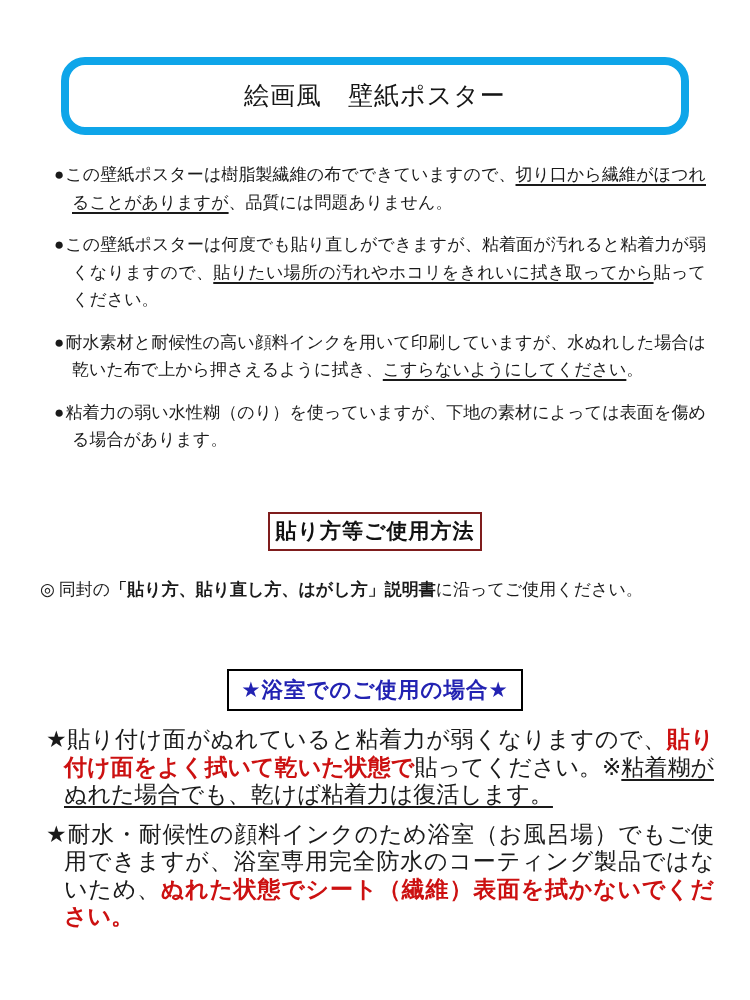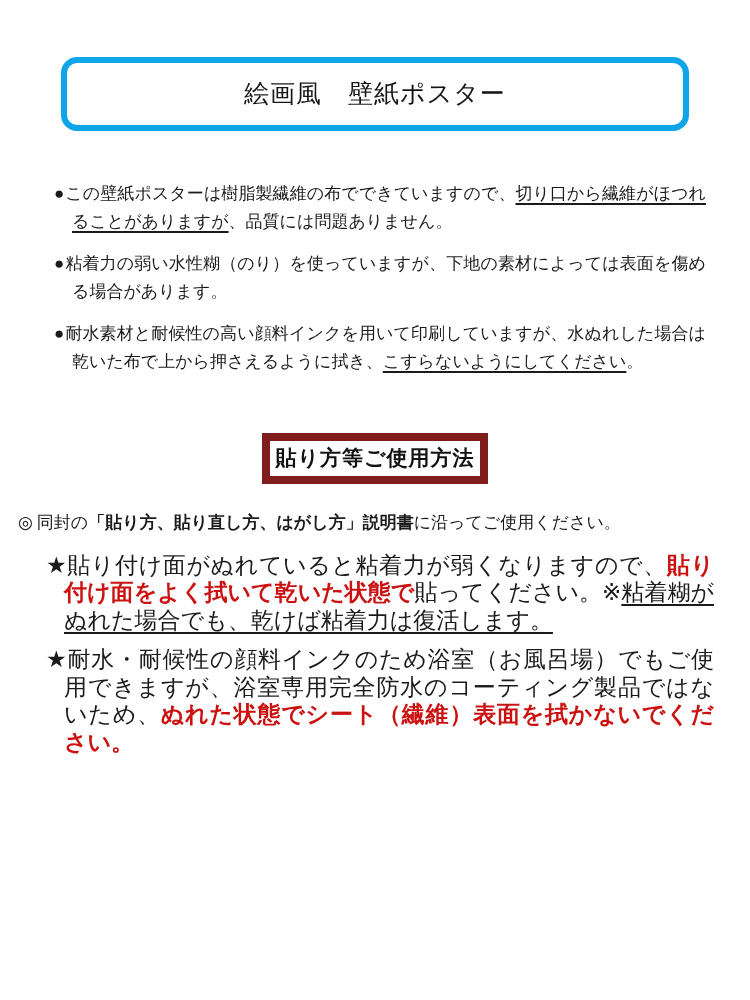--- a/index.html
+++ b/index.html
@@ -15,59 +15,59 @@
     background: #ffffff;
     font-family: "Liberation Sans", "DejaVu Sans", sans-serif;
     color: #1a1a1a;
     overflow: hidden;
   }
   
   .title-box {
     box-sizing: border-box;
     width: 628px;
     margin: 57px auto 0 auto;
-    border: 6px solid #0ea5e9;
-    border-radius: 16px;
+    border: 8px solid #0ea5e9;
+    border-radius: 24px;
     padding: 11px 8px 13px 8px;
     text-align: center;
   }
   .title-line {
     font-size: 25px;
     line-height: 38px;
     letter-spacing: 1px;
     color: #151515;
     white-space: nowrap;
   }
   
   .notes {
-    margin-top: 49px;
+    margin-top: 26px;
   }
   .note {
     margin: 0 44px 15px 54px;
     padding-left: 18px;
     text-indent: -18px;
     font-size: 17px;
     line-height: 27.5px;
     text-align: justify;
   }
   .note .marker { margin-right: 1px; }
   
   .center-wrap { text-align: center; }
   .usage-wrap { margin-top: 58px; }
   .usage-heading-box {
     display: inline-block;
-    border: 8px solid #7f1d1d;
+    border: 2px solid #7f1d1d;
     padding: 3px 6px 4px 6px;
     font-size: 21px;
     font-weight: bold;
     letter-spacing: 1px;
     color: #111;
   }
   .usage-line {
-    margin: 25px 40px 0 18px;
+    margin: 25px 40px 0 40px;
     font-size: 17px;
     line-height: 27.5px;
   }
   .usage-line .marker { margin-right: 4px; }
   .bath-wrap { margin-top: 66px; }
   .bath-heading-box {
     display: inline-block;
     border: 2px solid #000;
     padding: 4px 12px 5px 12px;
     font-size: 21.5px;
@@ -103,35 +103,41 @@
 
   <div class="title-box">
     <div class="title-line">絵画風　壁紙ポスター</div>
   </div>
 
   <div class="notes">
     <p class="note">
       <span class="marker">●</span><span><span>この壁紙ポスターは樹脂製繊維の布でできていますので、</span><span class="underline">切り口から繊維がほつれることがありますが</span><span>、品質には問題ありません。</span></span>
     </p>
     <p class="note">
-      <span class="marker">●</span><span><span>粘着力の弱い水性糊（のり）を使っていますが、下地の素材によっては表面を傷める場合があります。</span></span>
+      <span class="marker">●</span><span><span>この壁紙ポスターは何度でも貼り直しができますが、粘着面が汚れると粘着力が弱くなりますので、</span><span class="underline">貼りたい場所の汚れやホコリをきれいに拭き取ってから</span><span>貼ってください。</span></span>
     </p>
     <p class="note">
       <span class="marker">●</span><span><span>耐水素材と耐候性の高い顔料インクを用いて印刷していますが、水ぬれした場合は乾いた布で上から押さえるように拭き、</span><span class="underline">こすらないようにしてください</span><span>。</span></span>
+    </p>
+    <p class="note">
+      <span class="marker">●</span><span><span>粘着力の弱い水性糊（のり）を使っていますが、下地の素材によっては表面を傷める場合があります。</span></span>
     </p>
   </div>
 
   <div class="center-wrap usage-wrap">
     <span class="usage-heading-box">貼り方等ご使用方法</span>
   </div>
 
   <p class="usage-line">
     <span class="marker">◎</span><span><span>同封の</span><span class="bold">「貼り方、貼り直し方、はがし方」説明書</span><span>に沿ってご使用ください。</span></span>
   </p>
 
+  <div class="center-wrap bath-wrap">
+    <span class="bath-heading-box">★浴室でのご使用の場合★</span>
+  </div>
 
   <div class="bath-notes">
     <p class="star-note">
       <span class="marker">★</span><span><span>貼り付け面がぬれていると粘着力が弱くなりますので、</span><span class="red-bold">貼り付け面をよく拭いて乾いた状態で</span><span>貼ってください。※</span><span class="underline">粘着糊がぬれた場合でも、乾けば粘着力は復活します。</span></span>
     </p>
     <p class="star-note">
       <span class="marker">★</span><span><span>耐水・耐候性の顔料インクのため浴室（お風呂場）でもご使用できますが、浴室専用完全防水のコーティング製品ではないため、</span><span class="red-bold">ぬれた状態でシート（繊維）表面を拭かないでください。</span></span>
     </p>
   </div>
 

